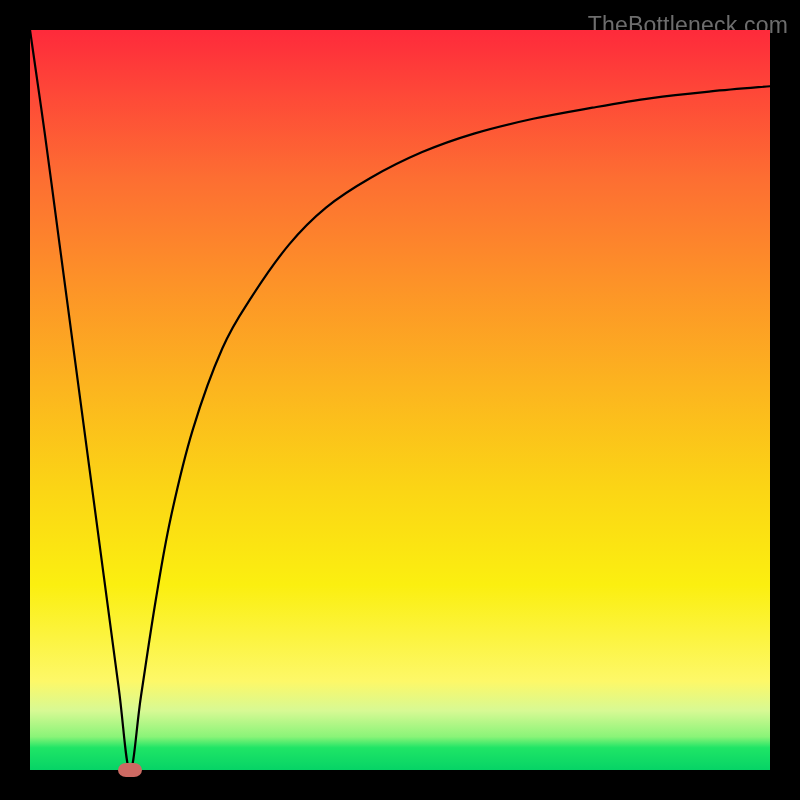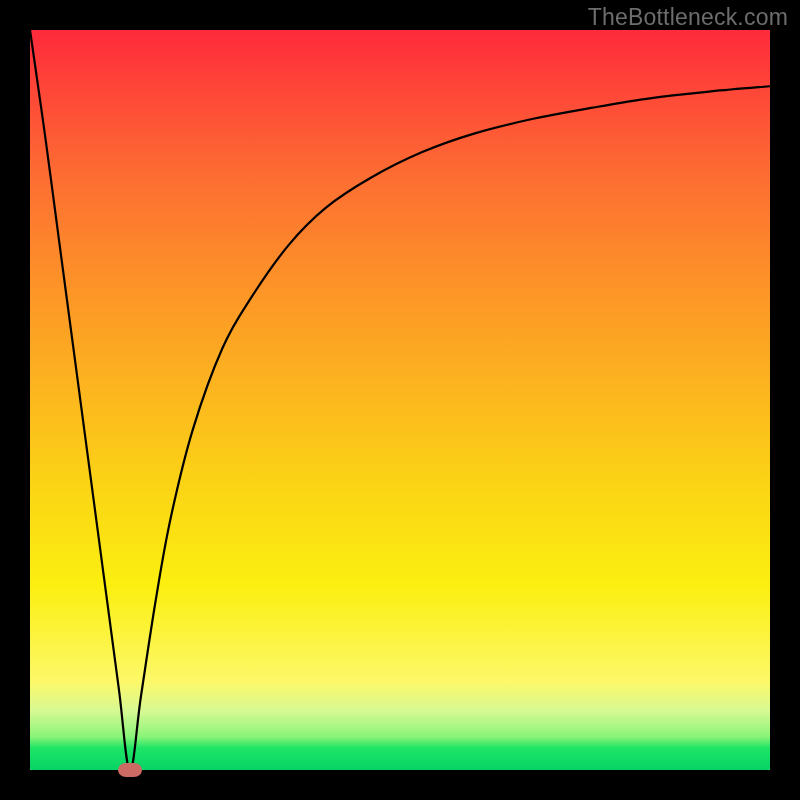--- a/index.html
+++ b/index.html
@@ -37,21 +37,21 @@
       #fbef10 75%,
       #fdf868 88%,
       #d7f994 92%,
       #8af478 95.5%,
       #1fe566 97%,
       #06d366 100%
     );
   }
   .watermark {
     position: absolute;
-    top: 4px;
+    top: 12px;
     right: 12px;
     color: #6d6d6d;
     font-size: 23px;
     font-weight: 500;
     letter-spacing: 0.2px;
     user-select: none;
   }
   .marker {
     position: absolute;
     width: 24px;

